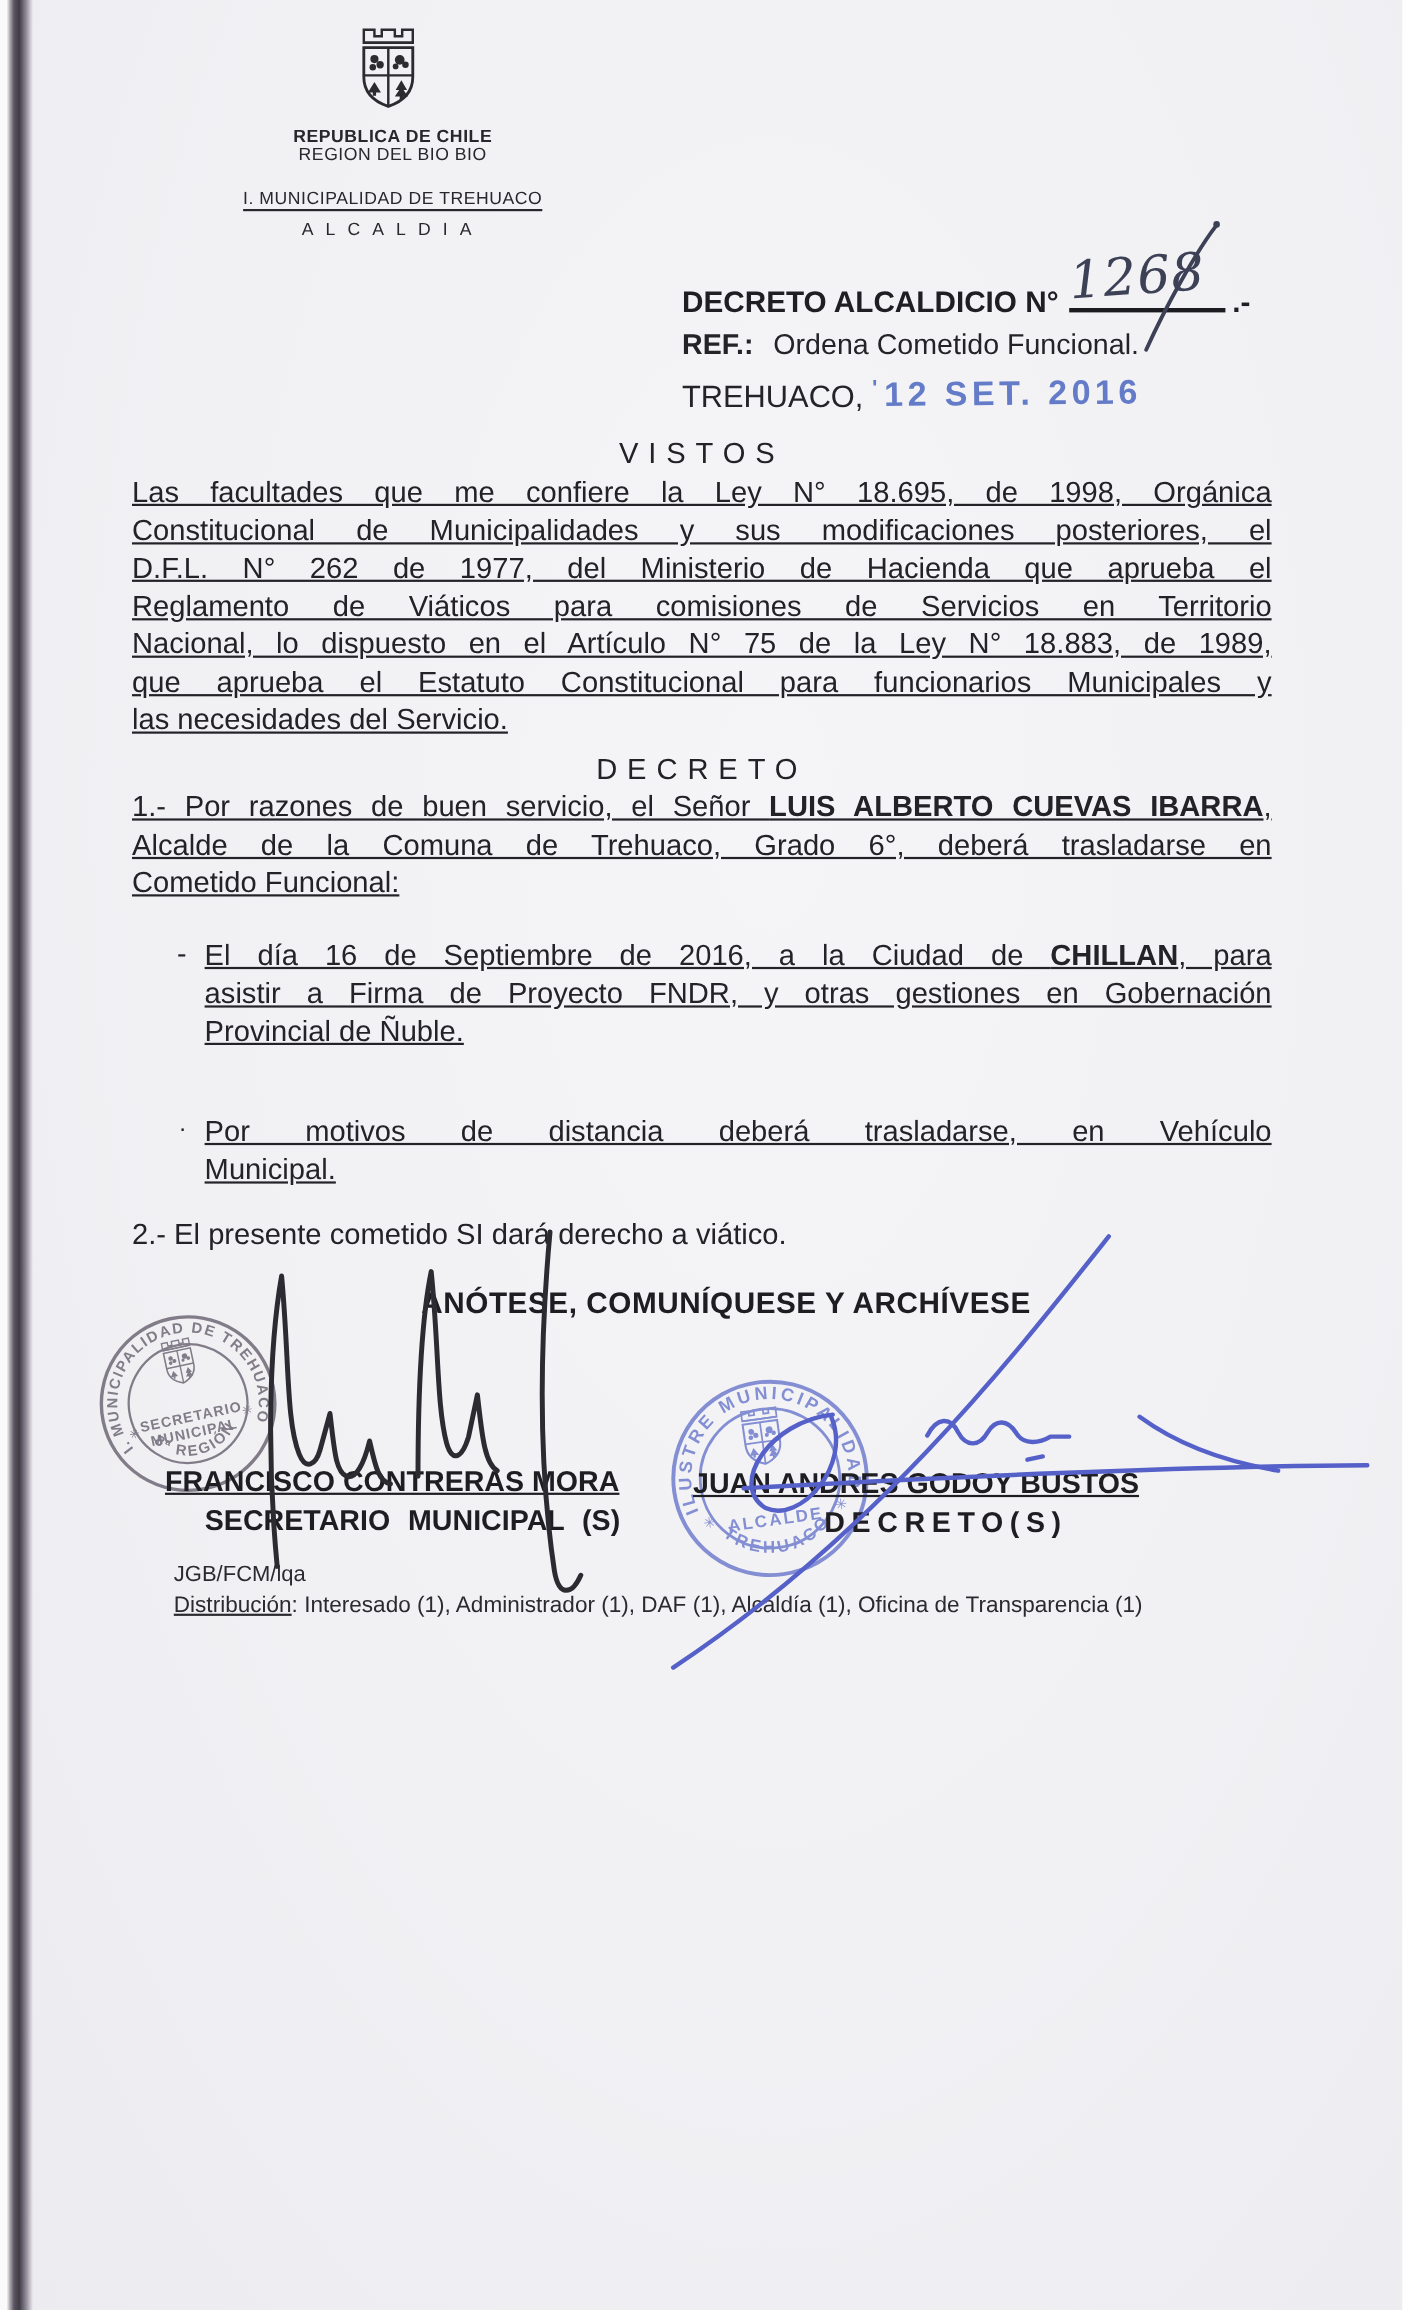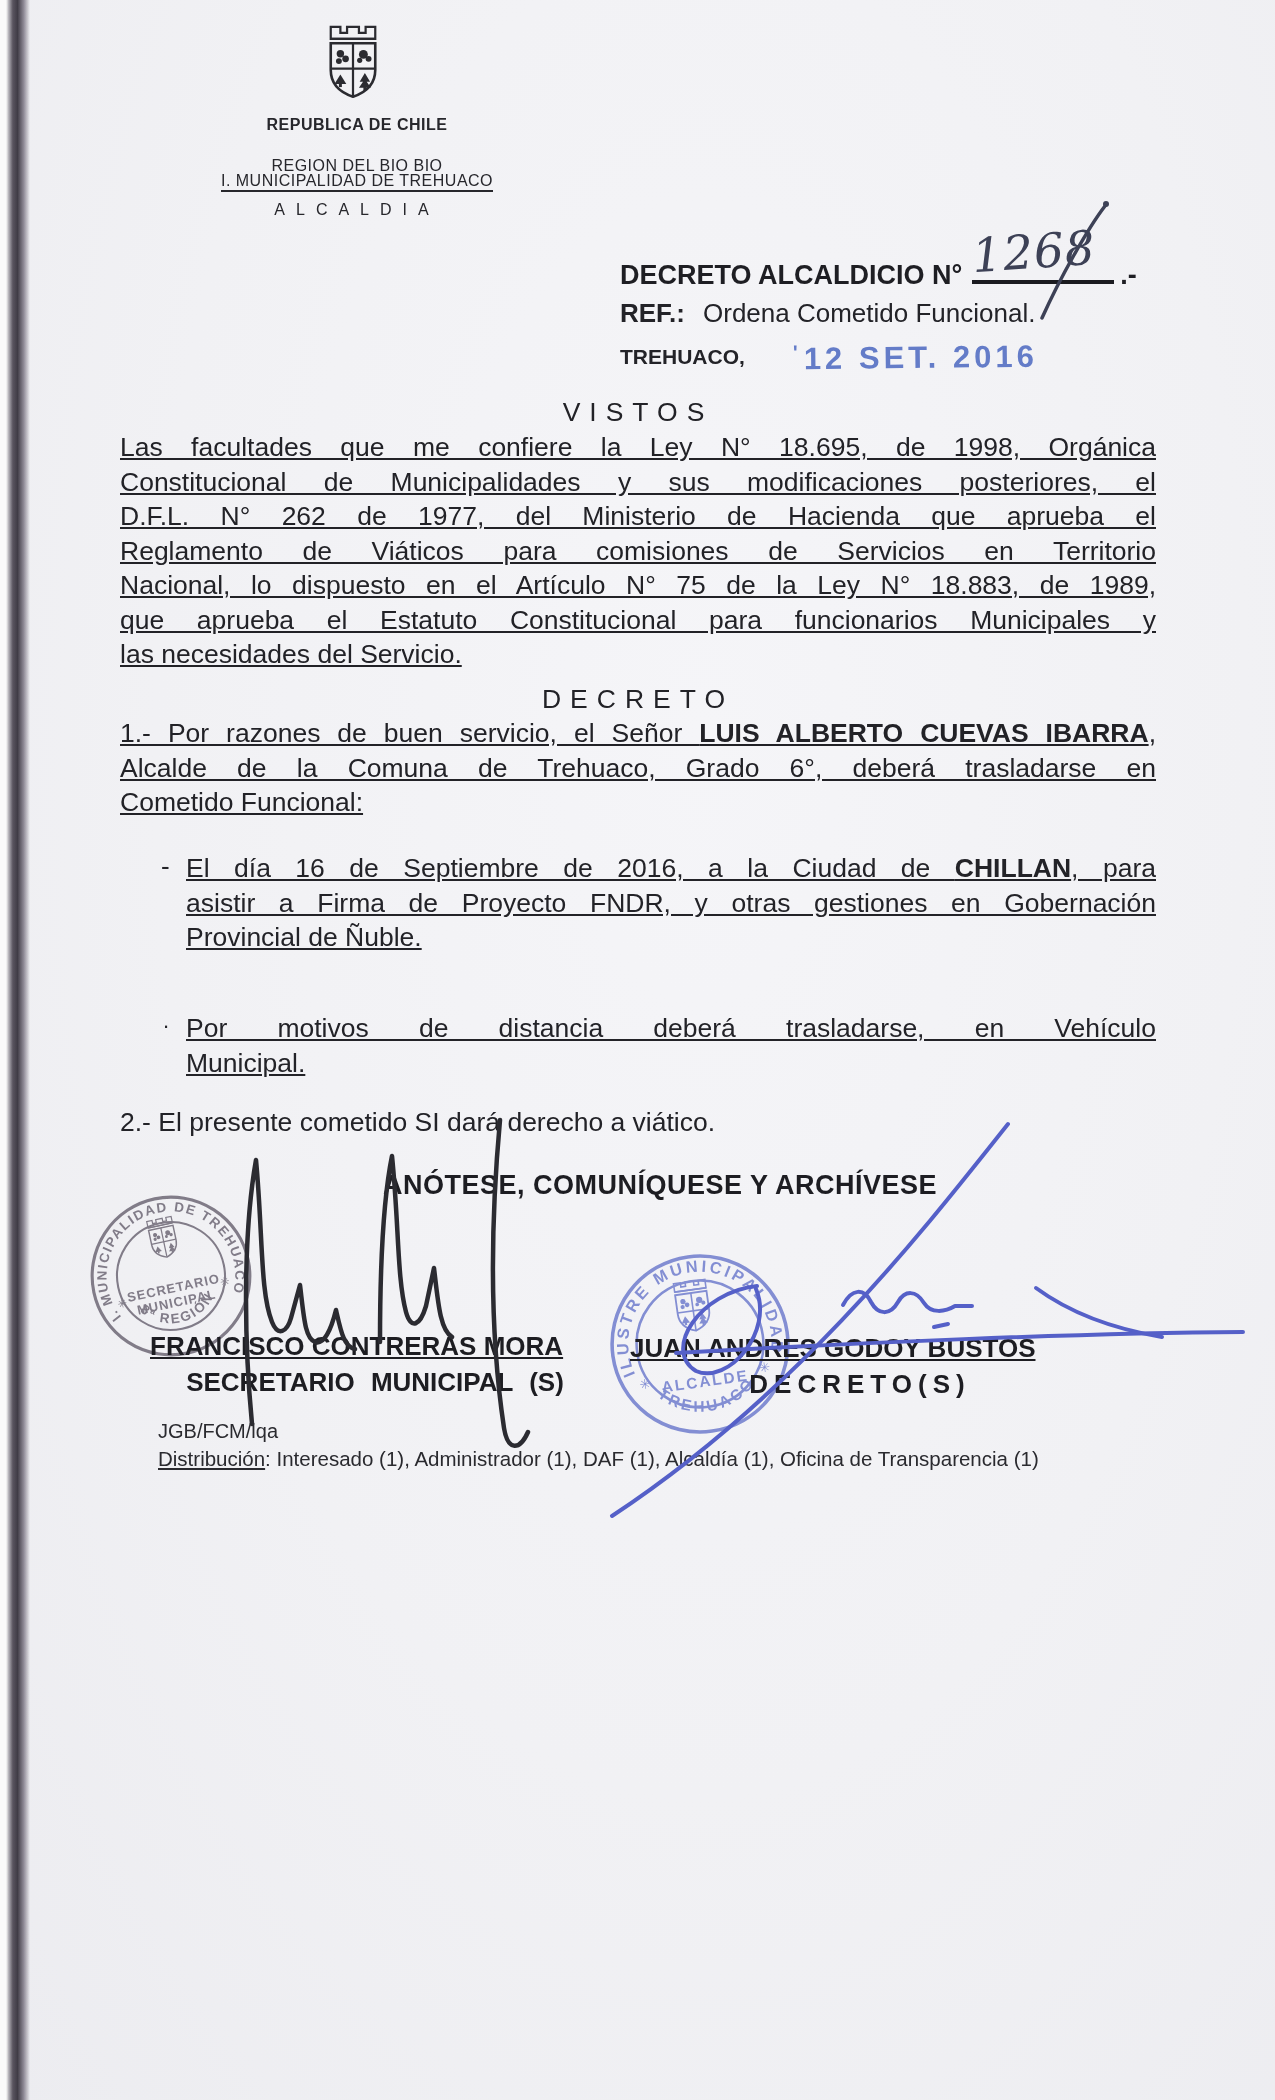--- a/index.html
+++ b/index.html
@@ -18,21 +18,21 @@
   .lh3 span{border-bottom:2.5px solid #27272c;padding-bottom:1px;}
   .lh4{letter-spacing:11px;}
 
   
   .decree-line{position:absolute;left:620px;top:250px;font-size:27px;font-weight:bold;color:#1e1e23;}
   .numline{display:inline-block;width:142px;border-bottom:4px solid #1b1b20;height:30px;margin-left:10px;margin-right:6px;}
   .handnum{position:absolute;left:972px;top:224px;font-family:"DejaVu Serif",serif;font-style:italic;
            font-size:47px;color:#3d4156;transform:rotate(-4deg);letter-spacing:1px;}
   .ref-line{position:absolute;left:620px;top:298px;font-size:26px;}
   .ref-line .txt{margin-left:18px;}
-  .city-line{position:absolute;left:620px;top:345px;font-size:21px;font-weight:bold;}
+  .city-line{position:absolute;left:620px;top:345px;font-size:28px;font-weight:normal;}
   .datestamp{position:absolute;left:793px;top:340px;font-size:31px;font-weight:bold;color:#5872c5;
              letter-spacing:4px;transform:rotate(-.6deg);opacity:.92;}
   .datestamp .tick{font-size:20px;vertical-align:10px;margin-right:2px;}
 
   
   .content{position:absolute;left:120px;width:1036px;font-size:26.5px;color:#222227;}
   .center{text-align:center;}
   .hls{font-weight:normal;letter-spacing:9px;}
   .jline{text-align:justify;text-align-last:justify;line-height:34.5px;text-decoration:underline;}
   .jline.last{text-align-last:auto;}
@@ -84,21 +84,21 @@
         <rect x="31" y="80" width="4" height="5" fill="currentColor"></rect>
       <path d="M 66 66 l 7 12 h -14 z M 66 74 l 8 12 h -16 z" fill="currentColor"></path>
         <rect x="64" y="85" width="4" height="5" fill="currentColor"></rect>
     </symbol>
   </svg>
 
   <svg class="crest" viewBox="0 0 100 124">
     <use href="#shield-sym" x="0" y="0" width="100" height="124"></use>
   </svg>
   <div class="lh b" style="top:116px">REPUBLICA DE CHILE</div>
-  <div class="lh" style="top:157px">REGION DEL BIO BIO</div>
+  <div class="lh" style="top:132px">REGION DEL BIO BIO</div>
   <div class="lh lh3" style="top:172px"><span>I. MUNICIPALIDAD DE TREHUACO</span></div>
   <div class="lh lh4" style="top:201px">ALCALDIA</div>
 
   <div class="decree-line">
     <span>DECRETO ALCALDICIO N°</span><span class="numline"></span><span>.-</span>
   </div>
   <div class="handnum">1268</div>
 
   <div class="ref-line">
     <span class="b">REF.:</span><span class="txt">Ordena Cometido Funcional.</span>

